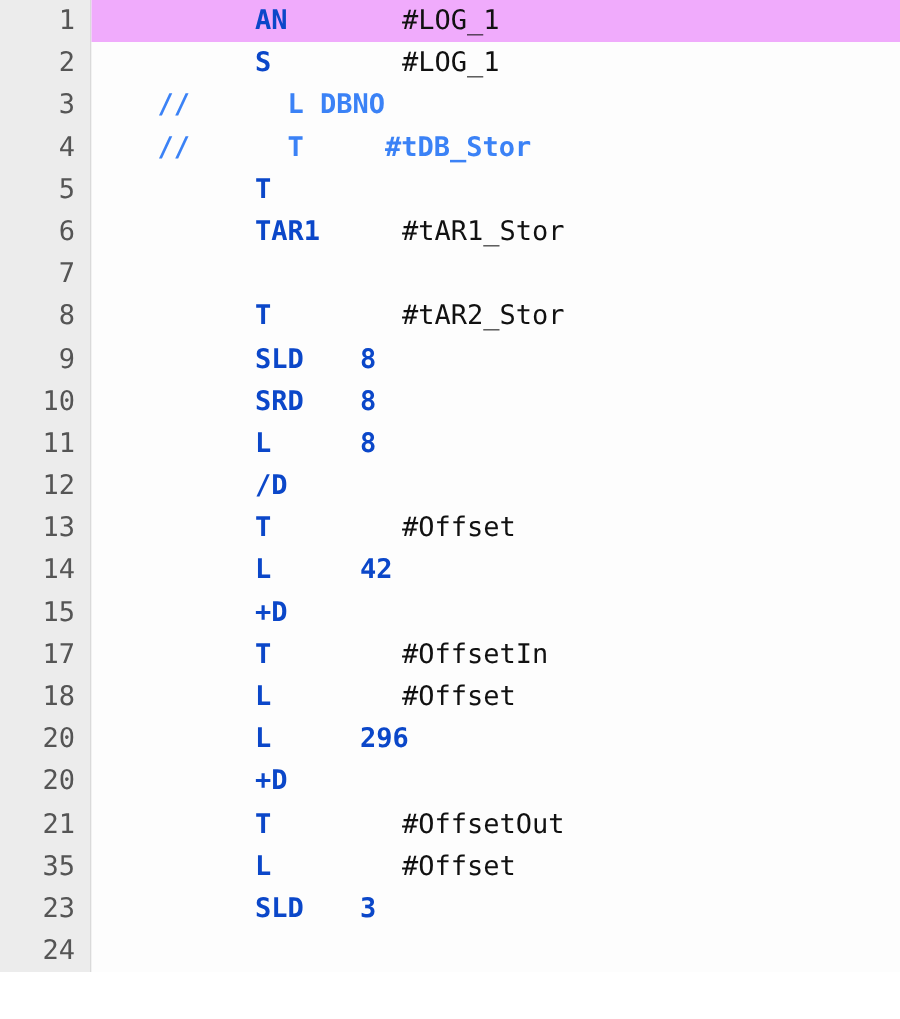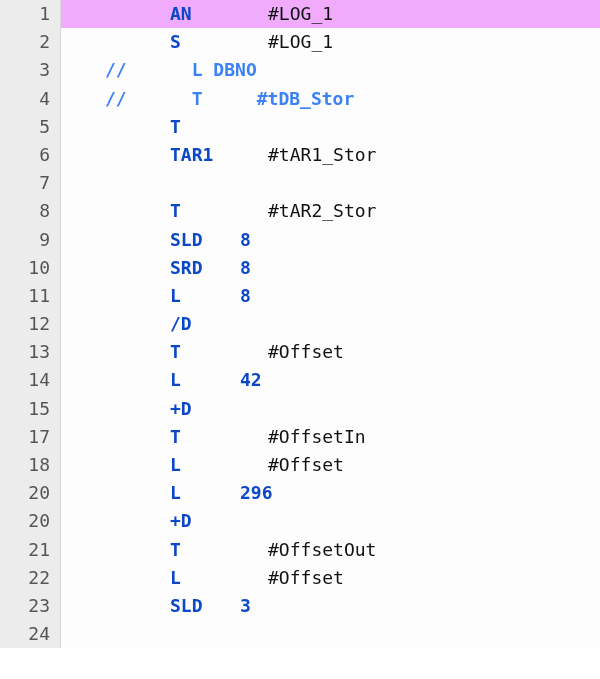--- a/index.html
+++ b/index.html
@@ -35,21 +35,21 @@
       <div class="g">11</div>
       <div class="g">12</div>
       <div class="g">13</div>
       <div class="g">14</div>
       <div class="g">15</div>
       <div class="g">17</div>
       <div class="g">18</div>
       <div class="g">20</div>
       <div class="g">20</div>
       <div class="g">21</div>
-      <div class="g">22</div>
+      <div class="g">35</div>
       <div class="g">23</div>
       <div class="g">24</div>
     </div>
   <div class="code" id="code">
       <div class="row hl"><span class="indent"></span><span>      </span><span class="instr-cell"><span class="instr">AN</span></span><span class="op-cell"><span class="operand">#LOG_1</span></span></div>
       <div class="row"><span class="indent"></span><span>      </span><span class="instr-cell"><span class="instr">S</span></span><span class="op-cell"><span class="operand">#LOG_1</span></span></div>
       <div class="row"><span class="indent"></span><span class="comment">//      L DBNO</span></div>
       <div class="row"><span class="indent"></span><span class="comment">//      T     #tDB_Stor</span></div>
       <div class="row"><span class="indent"></span><span>      </span><span class="instr-cell"><span class="instr">T</span></span></div>
       <div class="row"><span class="indent"></span><span>      </span><span class="instr-cell"><span class="instr">TAR1</span></span><span class="op-cell"><span class="operand">#tAR1_Stor</span></span></div>

